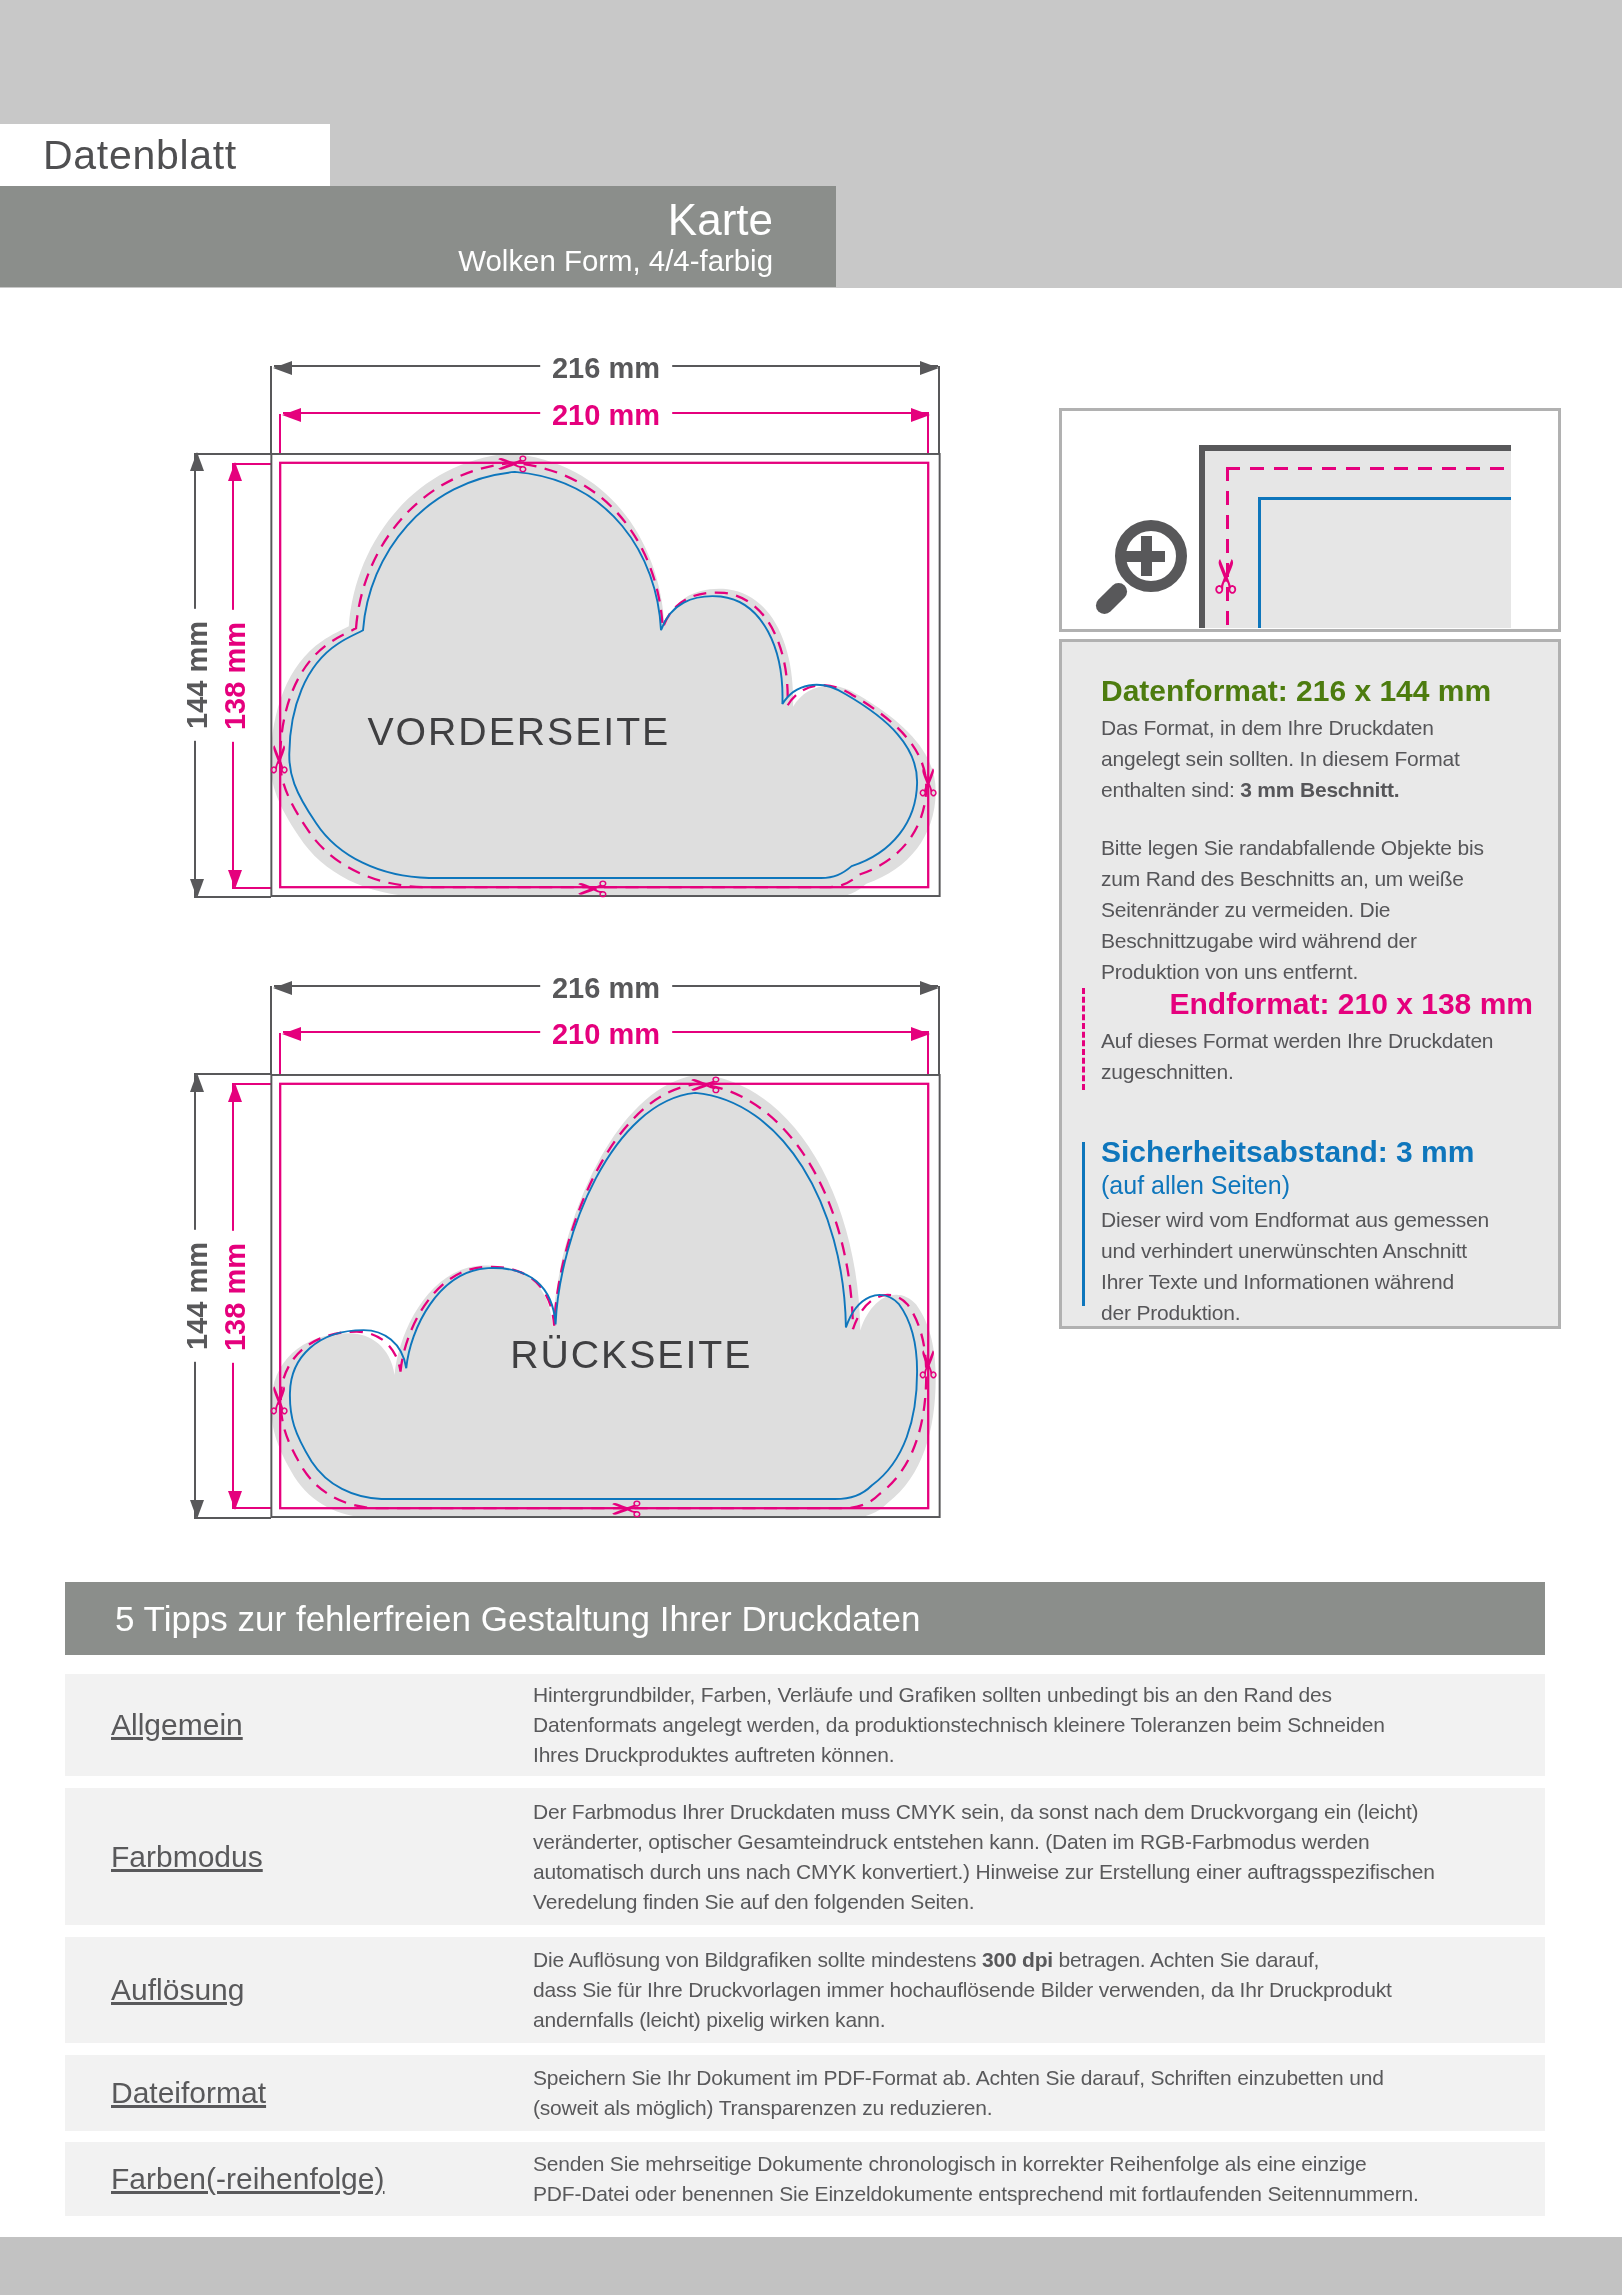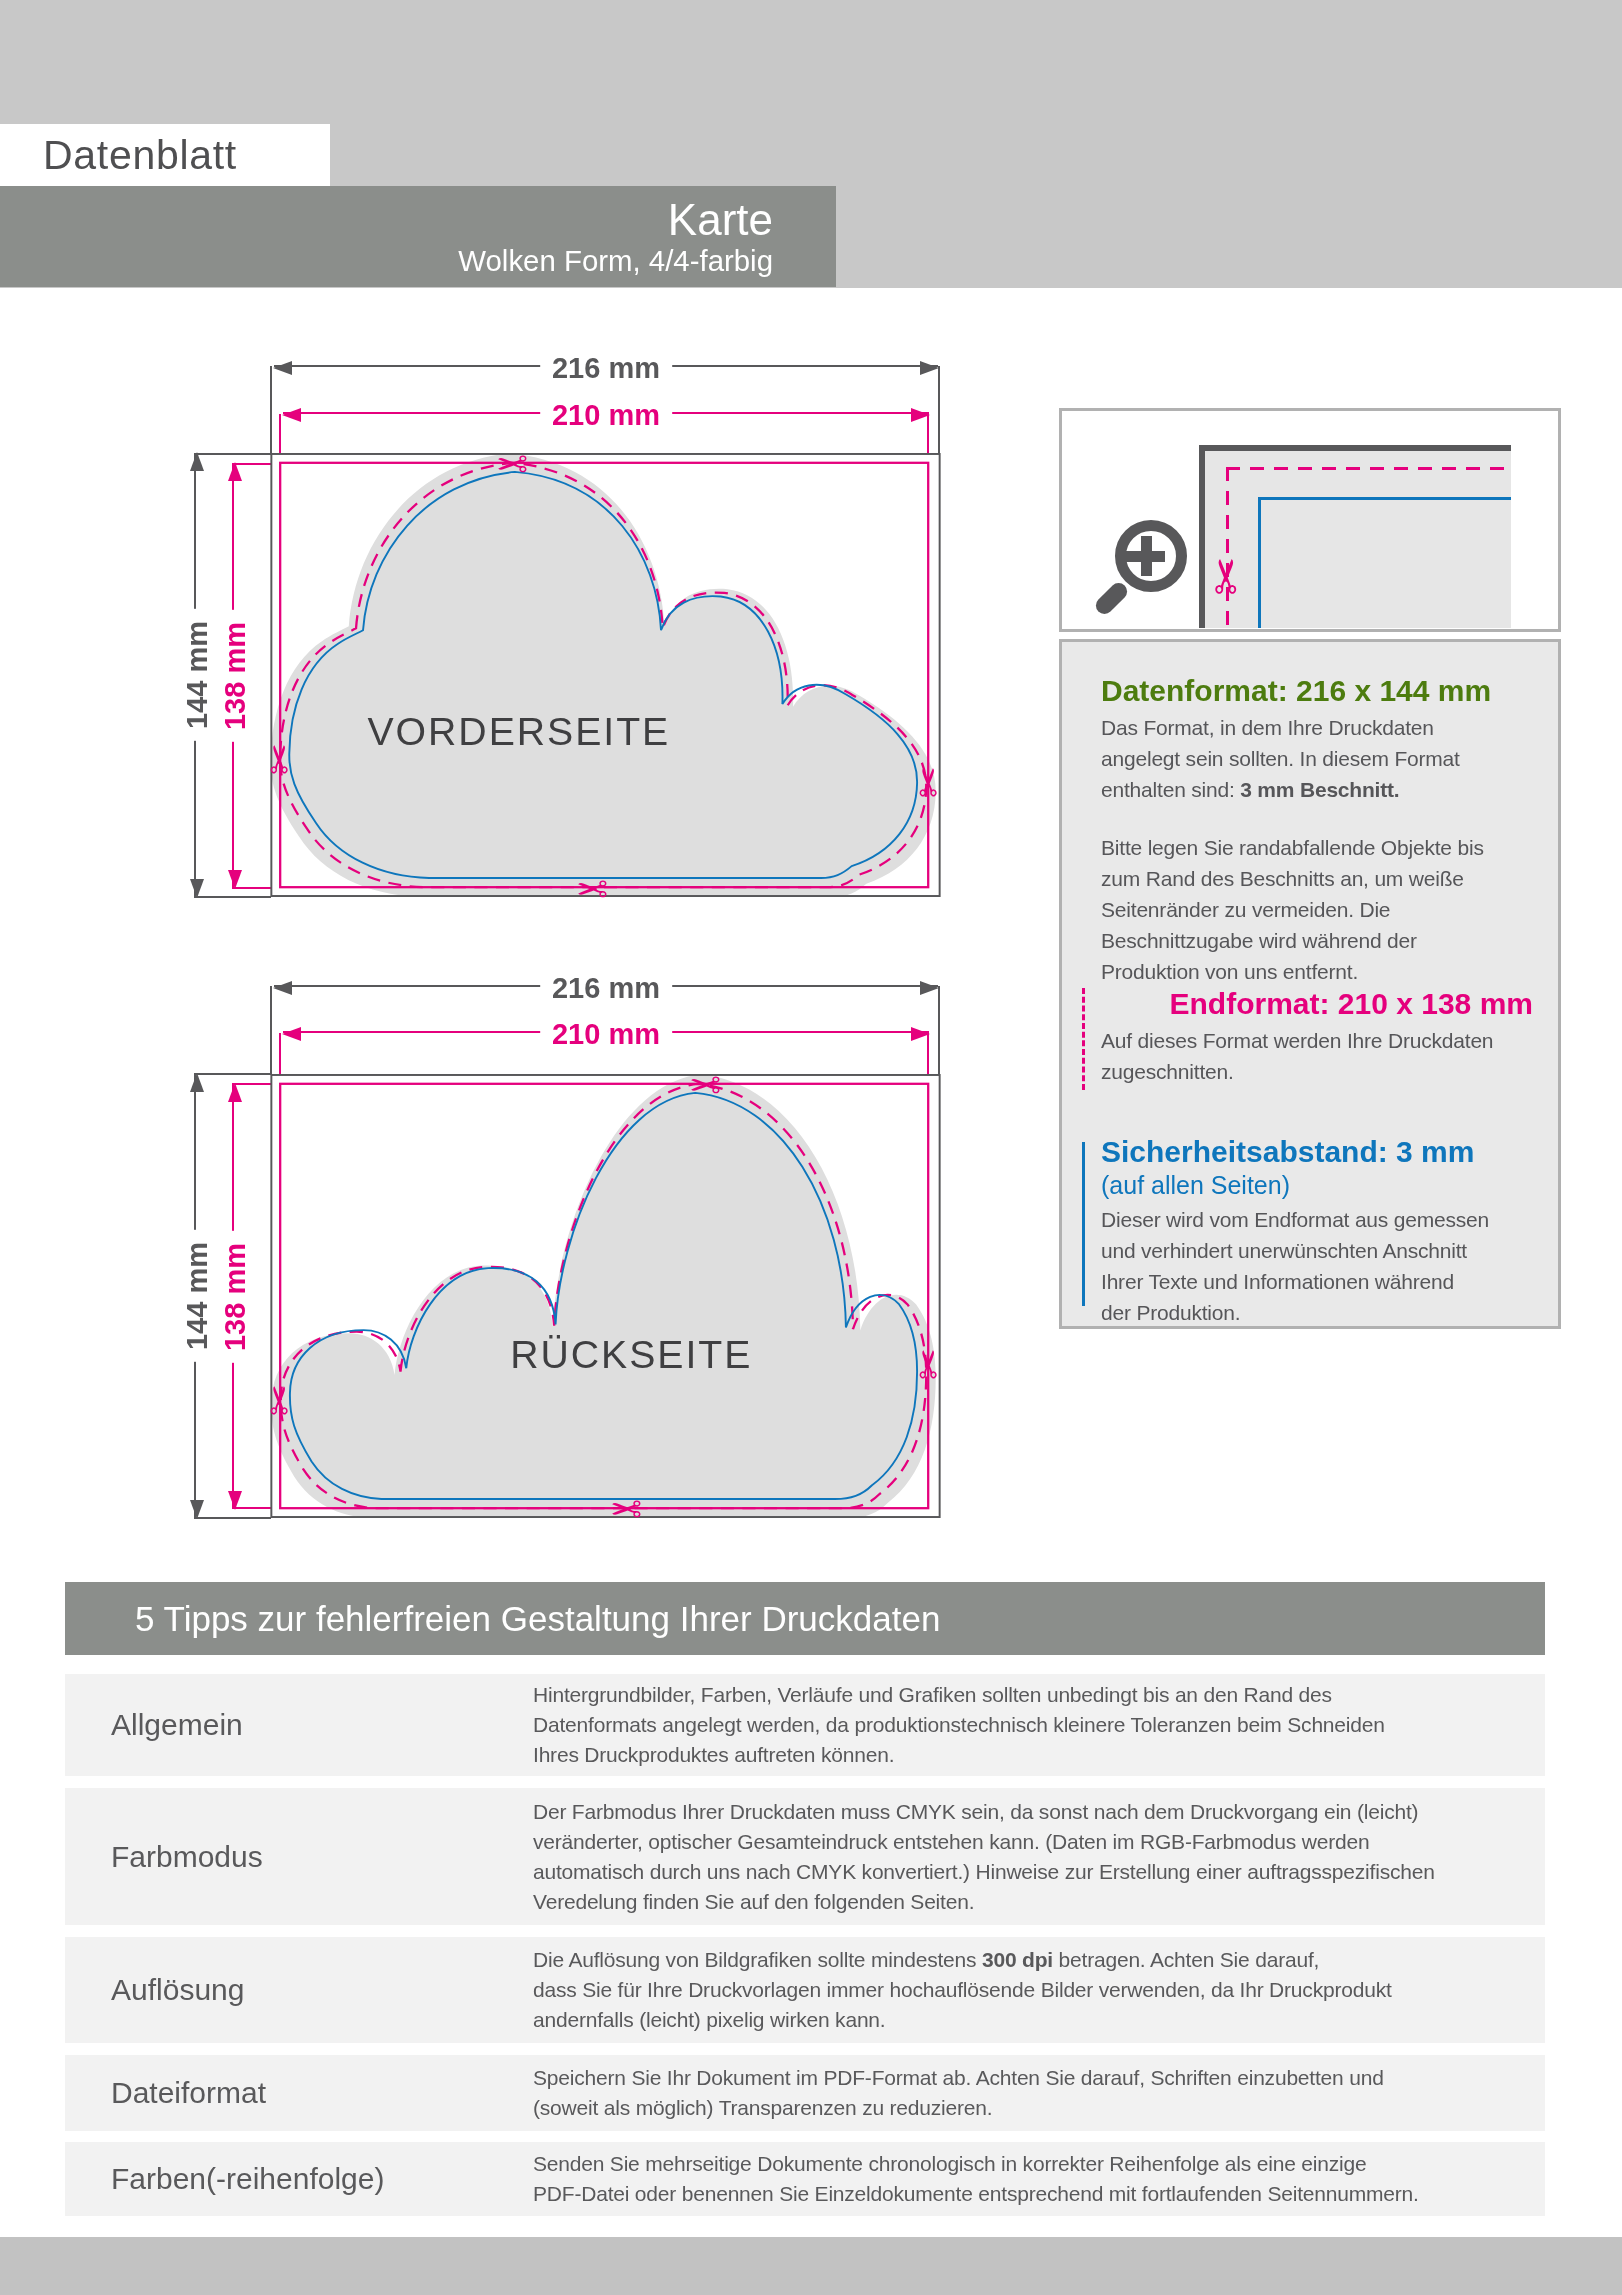--- a/index.html
+++ b/index.html
@@ -78,23 +78,23 @@
   .info-heading.pink{color:var(--magenta);text-align:right;}
   .info-heading.blue{color:var(--blue);}
   .info-sub{font-size:25px;line-height:30px;color:var(--blue);margin-top:1.3px;}
   .info-body{font-size:21px;line-height:31px;letter-spacing:-0.2px;color:var(--text);white-space:pre-line;margin-top:3.9px;}
   .marker{position:absolute;left:20px;width:0;}
   .marker.dashed{border-left:3.3px dashed var(--magenta);}
   .marker.solid{border-left:3.3px solid var(--blue);}
 
   
   #tips-header{left:65px;top:1582px;width:1480px;height:73px;background:var(--band);
-               display:flex;align-items:center;color:#fff;font-size:35px;padding-left:70px;box-sizing:border-box;}
+               display:flex;align-items:center;color:#fff;font-size:35px;padding-left:50px;box-sizing:border-box;}
   .tip-row{position:absolute;left:65px;width:1480px;background:var(--rowbg);}
-  .tip-label{position:absolute;left:46px;top:50%;transform:translateY(-50%);font-size:30px;color:#59595b;}
+  .tip-label{position:absolute;left:46px;top:50%;transform:translateY(-50%);font-size:30px;color:#59595b;text-decoration:underline;}
   .tip-text{position:absolute;left:468px;top:50%;transform:translateY(-50%);width:1001px;
             font-size:21px;line-height:30px;letter-spacing:-0.2px;color:#59595b;white-space:pre-line;}
   .tip-text strong{font-weight:700;}
 
   #footer-band{left:0;top:2237px;width:1623px;height:59px;background:var(--footer);}
 </style>
 </head>
 <body>
 
 <div id="page">

